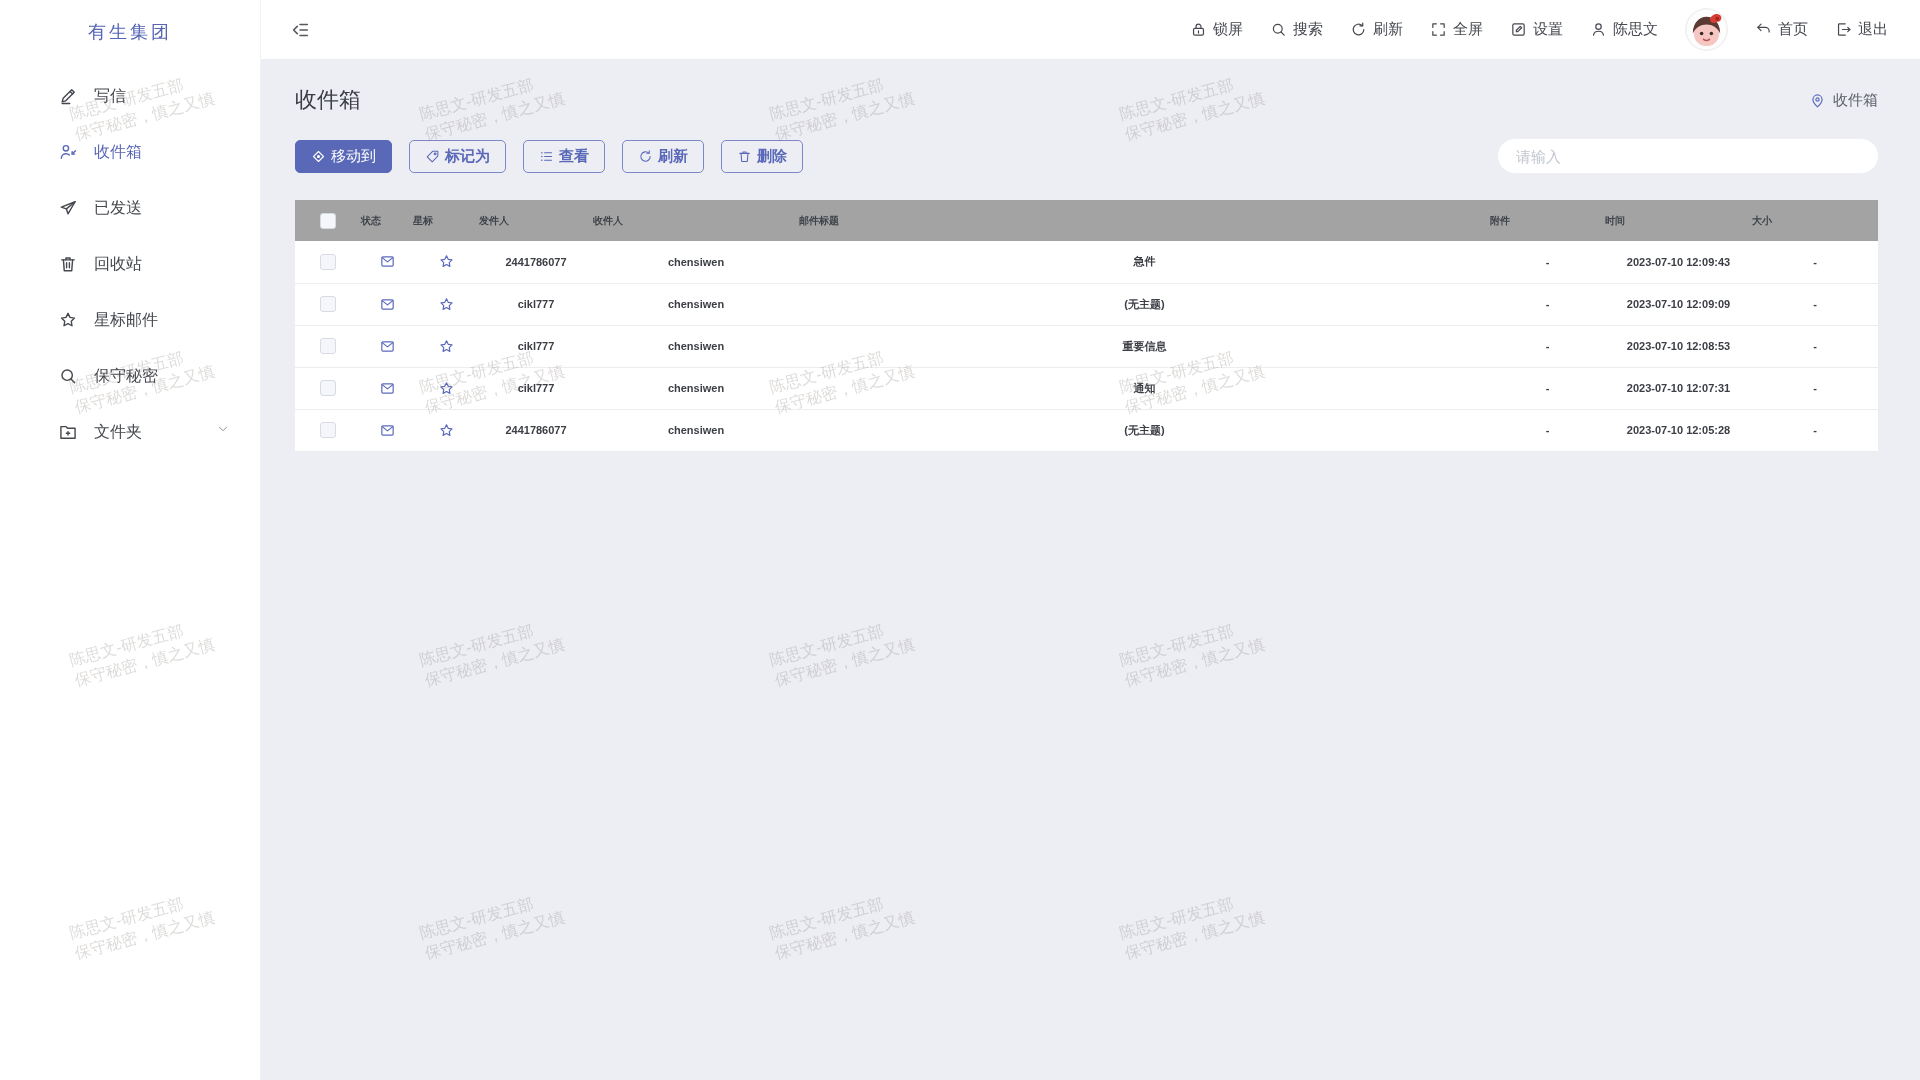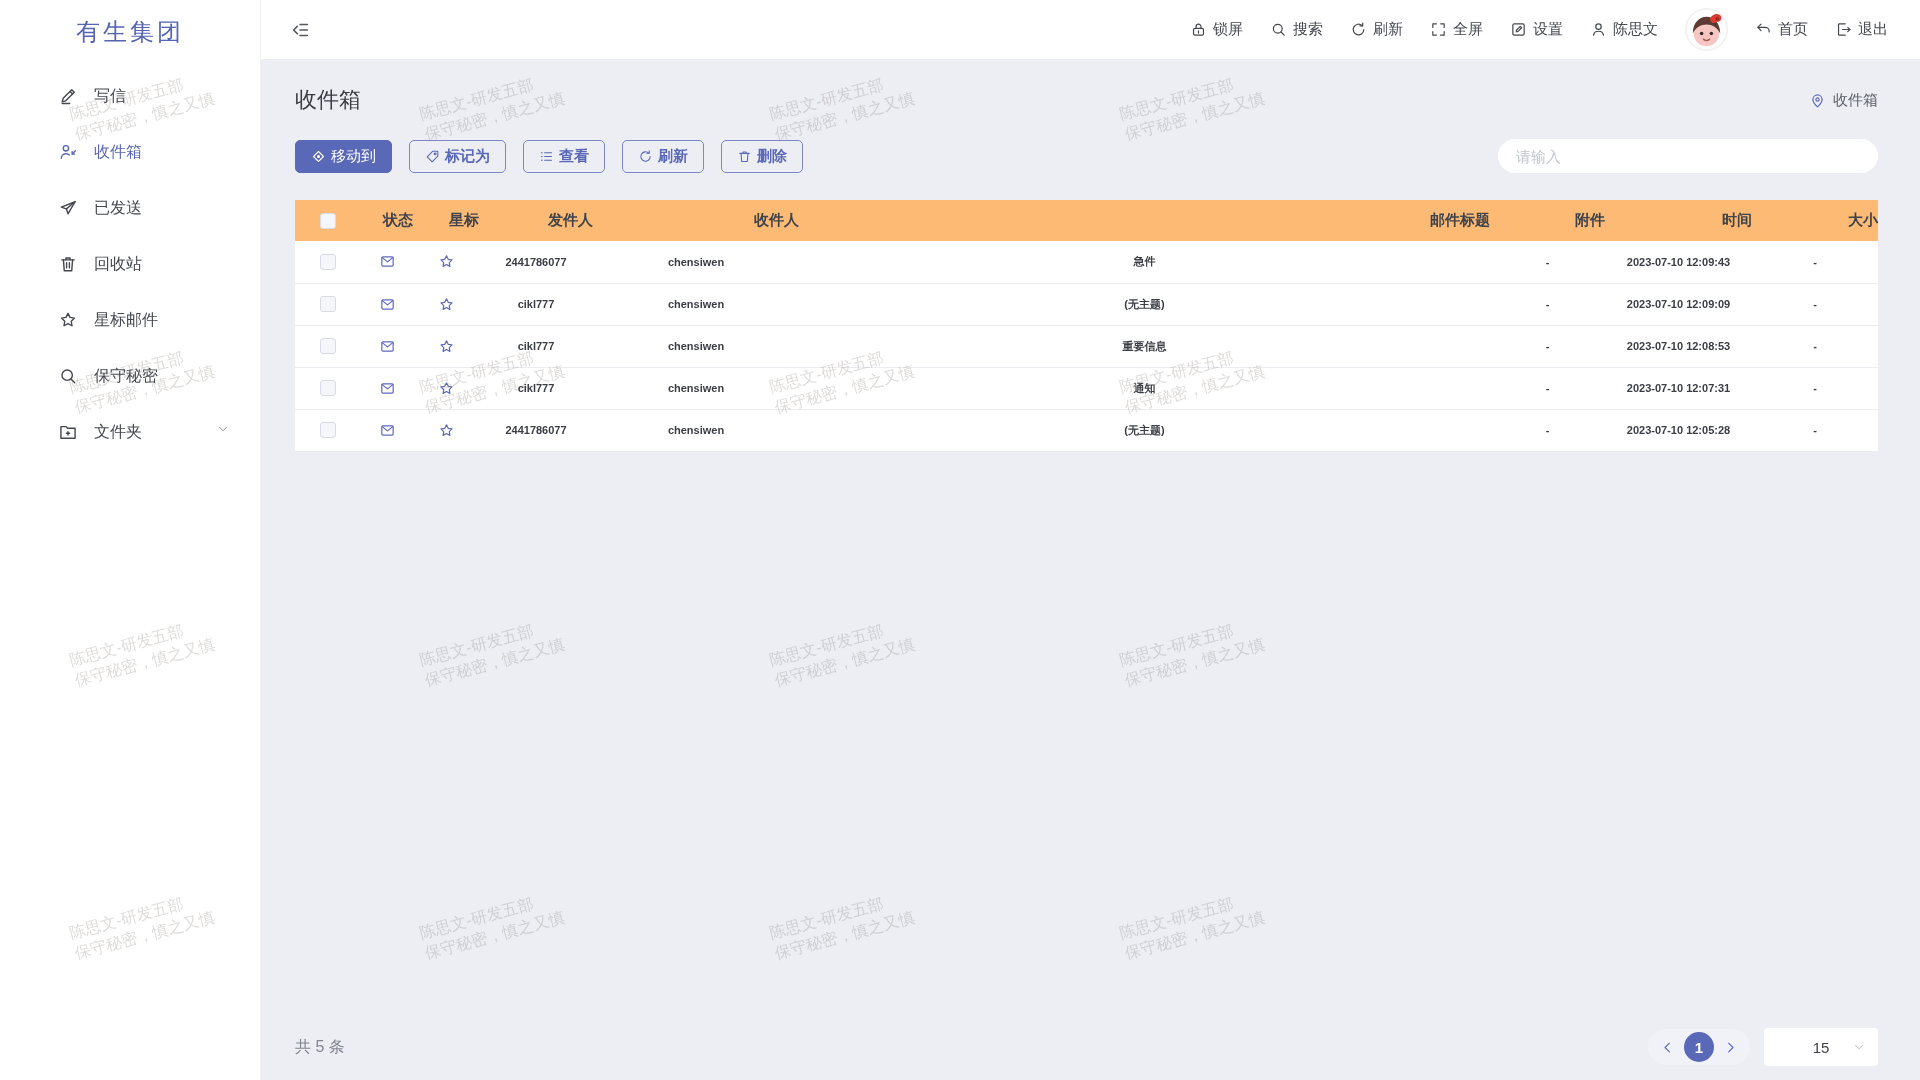--- a/index.html
+++ b/index.html
@@ -6,21 +6,21 @@
   html,body { width:1920px; height:1080px; }
   body {
     font-family:"Liberation Sans","DejaVu Sans",sans-serif;
     background:#edeef4; position:relative; overflow:hidden; color:#43464d;
   }
   svg { display:block; }
   .ic { stroke:currentColor; fill:none; stroke-width:1.7; stroke-linecap:round; stroke-linejoin:round; }
 
   
   .sidebar { position:absolute; left:0; top:0; width:261px; height:1080px; background:#fff; z-index:2; border-right:1px solid #f1f2f5; }
-  .logo { height:64px; display:flex; align-items:center; justify-content:center; color:#5565b4; font-size:24px; letter-spacing:3px; font-weight:500; }
+  .logo { height:64px; display:flex; align-items:center; justify-content:center; color:#5565b4; font-size:18px; letter-spacing:3px; font-weight:500; }
   .nav { padding-top:22px; }
   .nav-item { height:56px; display:flex; align-items:flex-start; padding:0 30px 0 30px; cursor:pointer; color:#45484f; font-size:16px;margin-left:28px; }
   .nav-item .nico { width:20px; height:20px; margin-right:16px; flex:0 0 auto; }
   .nav-item.active { color:#5a68b8; }
   .nav-item .chev { margin-left:auto; color:#8a8e98; width:14px; height:14px; }
 
   
   .topbar { position:absolute; left:261px; top:0; right:0; height:59px; background:#fff; display:flex; align-items:center; padding:0 32px 0 28px; z-index:2; }
   .fold { width:22px; height:22px; color:#55585e; cursor:pointer; }
   .top-right { margin-left:auto; display:flex; align-items:center; gap:27px; }
@@ -38,21 +38,21 @@
   .toolbar { display:flex; align-items:center; margin-top:24px; }
   .btn { height:33px; border-radius:5px; font-size:15px; display:inline-flex; align-items:center; gap:5px; padding:13px 15px; cursor:pointer; font-family:inherit; }
   .btn .bico { width:15px; height:15px; }
   .btn-primary { background:#5a68b8; border:1px solid #5a68b8; color:#fff; }
   .btn-outline { background:transparent; border:1px solid #7b87c6; color:#5a68b8; margin-left:17px;font-weight:bold; }
   .search-box { margin-left:auto; width:380px; height:34px; border-radius:17px; border:none; background:#fff; padding:8px 18px; font-size:15px; color:#43464d; outline:none; font-family:inherit; }
   .search-box::placeholder { color:#c2c6ce; }
 
   
   table { border-collapse:collapse; width:100%; margin-top:27px; table-layout:fixed; }
-  thead th { background:#fdba74; height:41px; font-size:15px; font-weight:700; color:#3f434b; text-align:right; }
+  thead th { background:#a3a3a3; height:41px; font-size:10px; font-weight:700; color:#3f434b; text-align:left; }
   tbody td { background:#fff; height:42px; font-size:11px; font-weight:700; color:#3b3e45; text-align:center; border-bottom:1px solid #ededf1; }
   tbody tr { cursor:pointer; }
   .cb { width:16px; height:16px; border:1px solid #d8dbe4; background:#f5f6f9; border-radius:3px; margin:0 auto; cursor:pointer; }
   .cell-ico { width:17px; height:17px; color:#5d6abc; margin:0 auto; cursor:pointer; }
 
   
   .footer { position:absolute; left:34px; right:42px; bottom:14px; display:flex; align-items:center; }
   .total { font-size:16px; color:#808590; }
   .pager-zone { margin-left:auto; display:flex; align-items:center; gap:14px; }
   .pager { display:flex; align-items:center; gap:9px; background:#f1f2f7; border-radius:18px; height:36px; padding:0 12px; }
@@ -395,40 +395,20 @@
         <td>2441786077</td>
         <td>chensiwen</td>
         <td>(无主题)</td>
         <td>-</td>
         <td>2023-07-10 12:05:28</td>
         <td>-</td>
       </tr>
     </tbody>
   </table>
 
-  <div class="footer">
-    <span class="total">共 5 条</span>
-    <div class="pager-zone">
-      <div class="pager">
-        <svg class="pg-arrow ic" viewBox="0 0 24 24">
-            <path d="M15 5l-7 7 7 7"></path>
-          </svg>
-        <div class="pg-num">1</div>
-        <svg class="pg-arrow ic" viewBox="0 0 24 24">
-            <path d="M9 5l7 7-7 7"></path>
-          </svg>
-      </div>
-      <div class="size-select">
-        <span>15</span>
-        <svg class="chev ic" viewBox="0 0 24 24">
-            <path d="M6 9l6 6 6-6"></path>
-          </svg>
-      </div>
-    </div>
-  </div>
 </main>
 
 <div class="wm-layer">
     <div class="wm" style="left: 70px; top: 85px;">
       <div>陈思文-研发五部</div>
       <div>保守秘密，慎之又慎</div>
     </div>
     <div class="wm" style="left: 420px; top: 85px;">
       <div>陈思文-研发五部</div>
       <div>保守秘密，慎之又慎</div>

